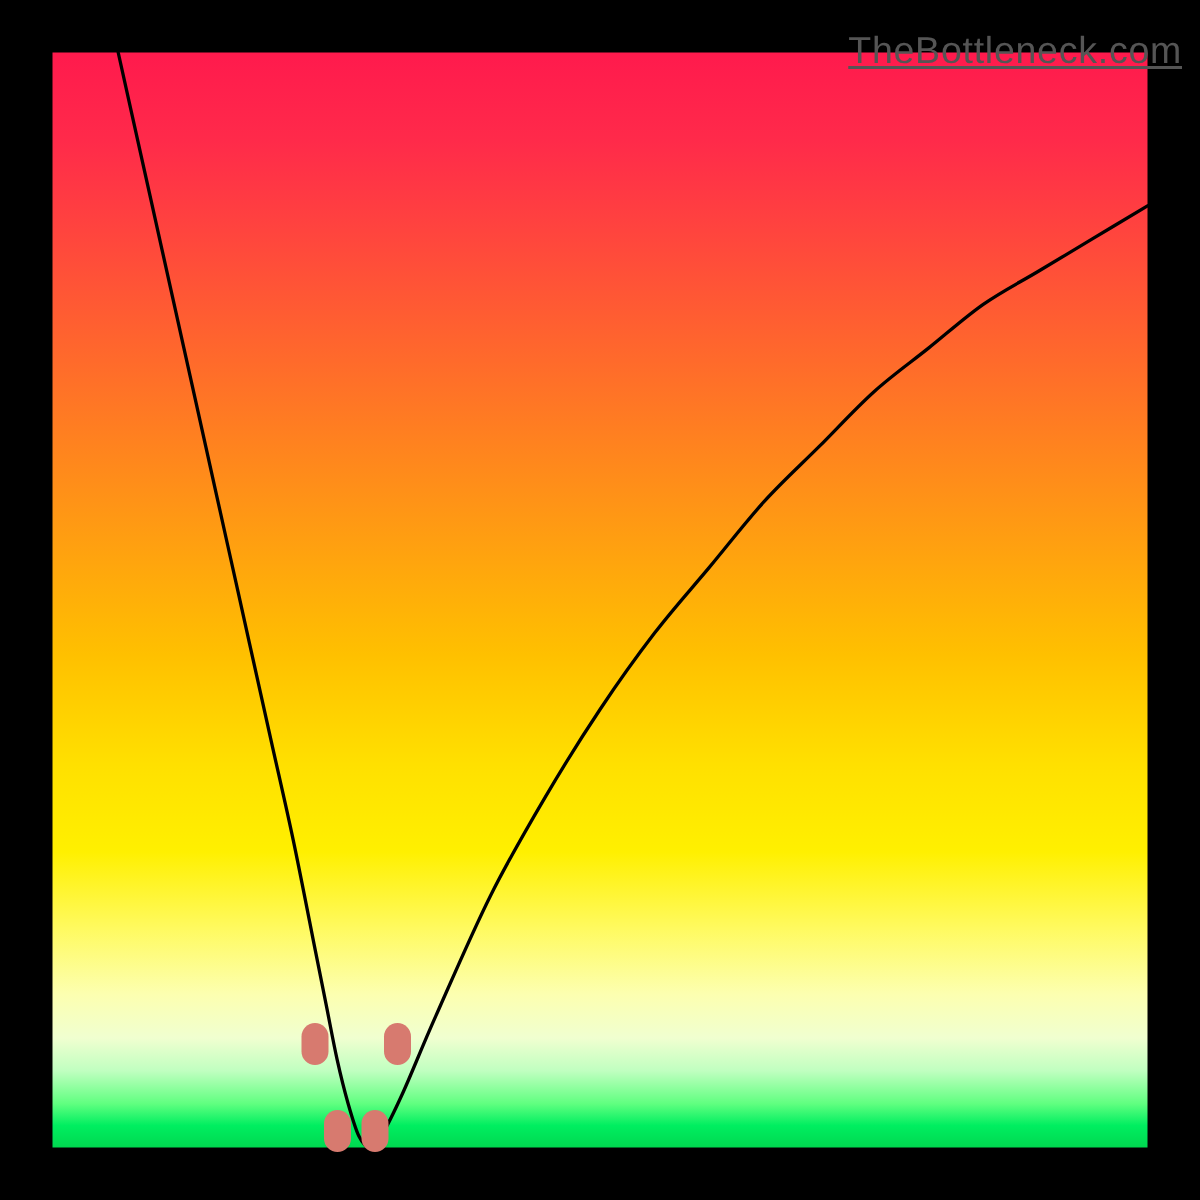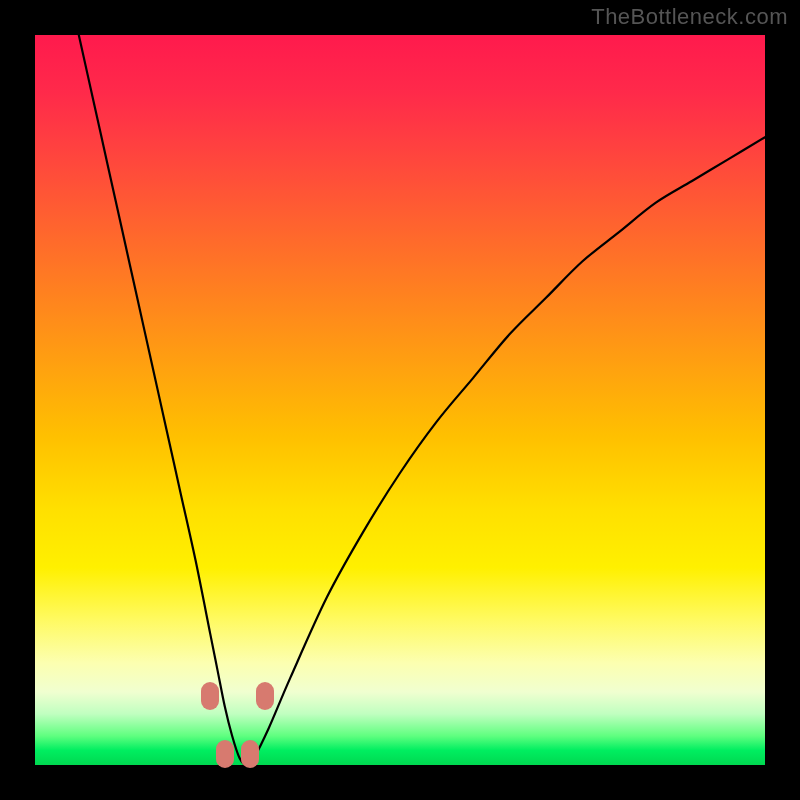--- a/index.html
+++ b/index.html
@@ -1,27 +1,28 @@
 <!DOCTYPE html>
 <html><head>
 <meta charset="utf-8">
 <style>
   * { margin: 0; padding: 0; box-sizing: border-box; }
   html, body { width: 800px; height: 800px; overflow: hidden; }
   body { background: #000; position: relative; font-family: Arial, sans-serif; }
 
   .watermark {
     position: absolute;
-    top: 4px;
+    top: 20px;
     right: 12px;
     color: #555;
-    font-size: 22px;
+    font-size: 25px;
     font-weight: 500;
     z-index: 10;
     letter-spacing: 0.5px;
+    text-decoration: underline;
   }
 
   .plot-area {
     position: absolute;
     left: 35px;
     top: 35px;
     width: 730px;
     height: 730px;
     background: linear-gradient(to bottom,
       #ff1a4d 0%,

